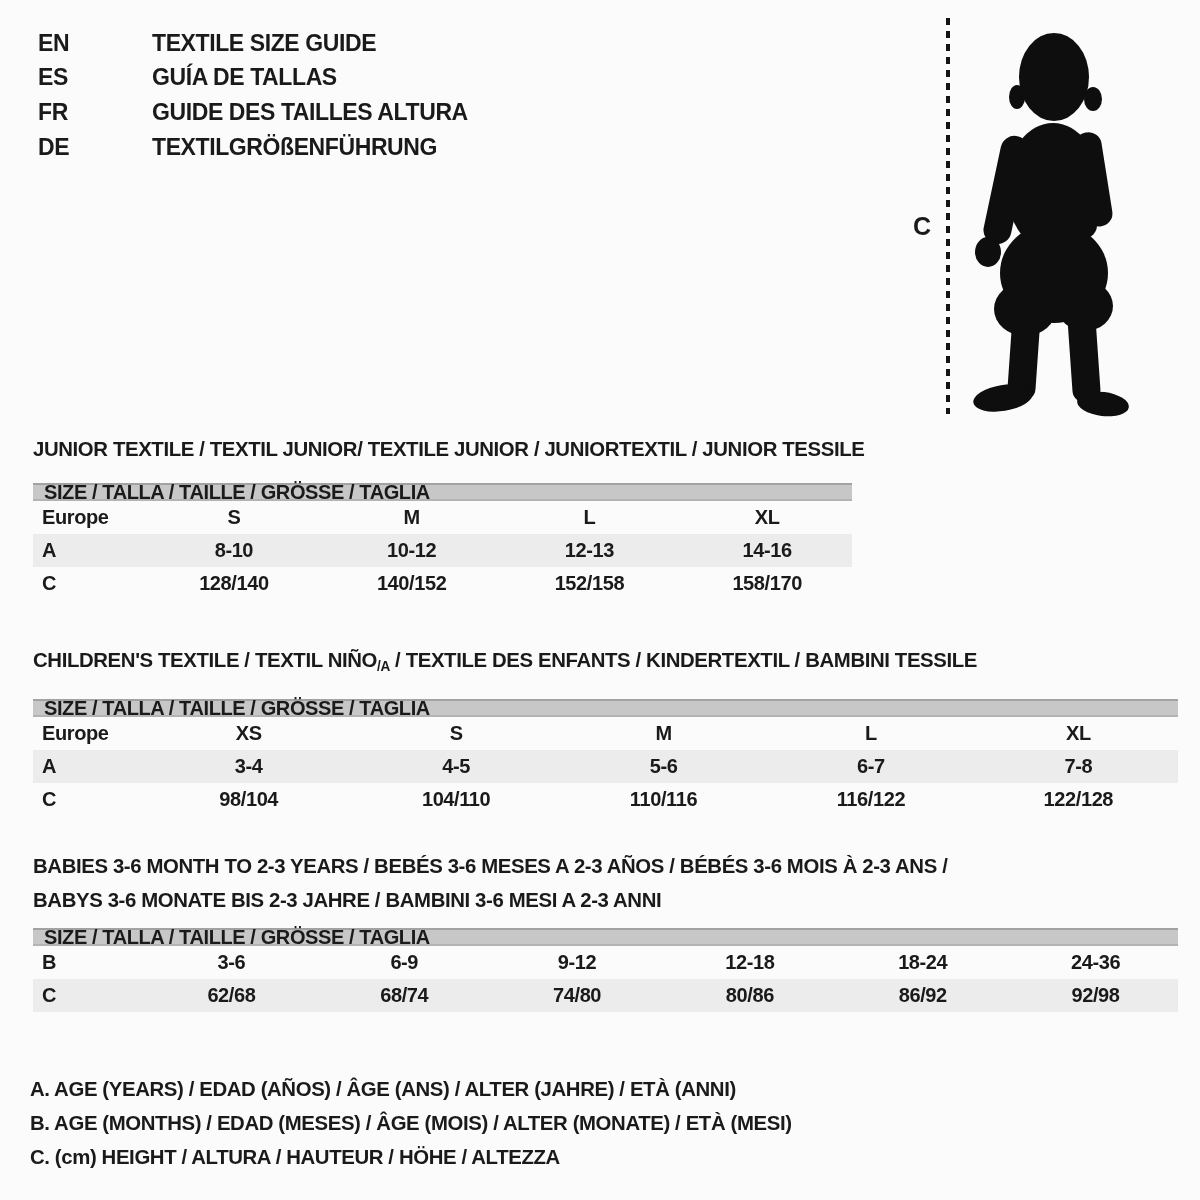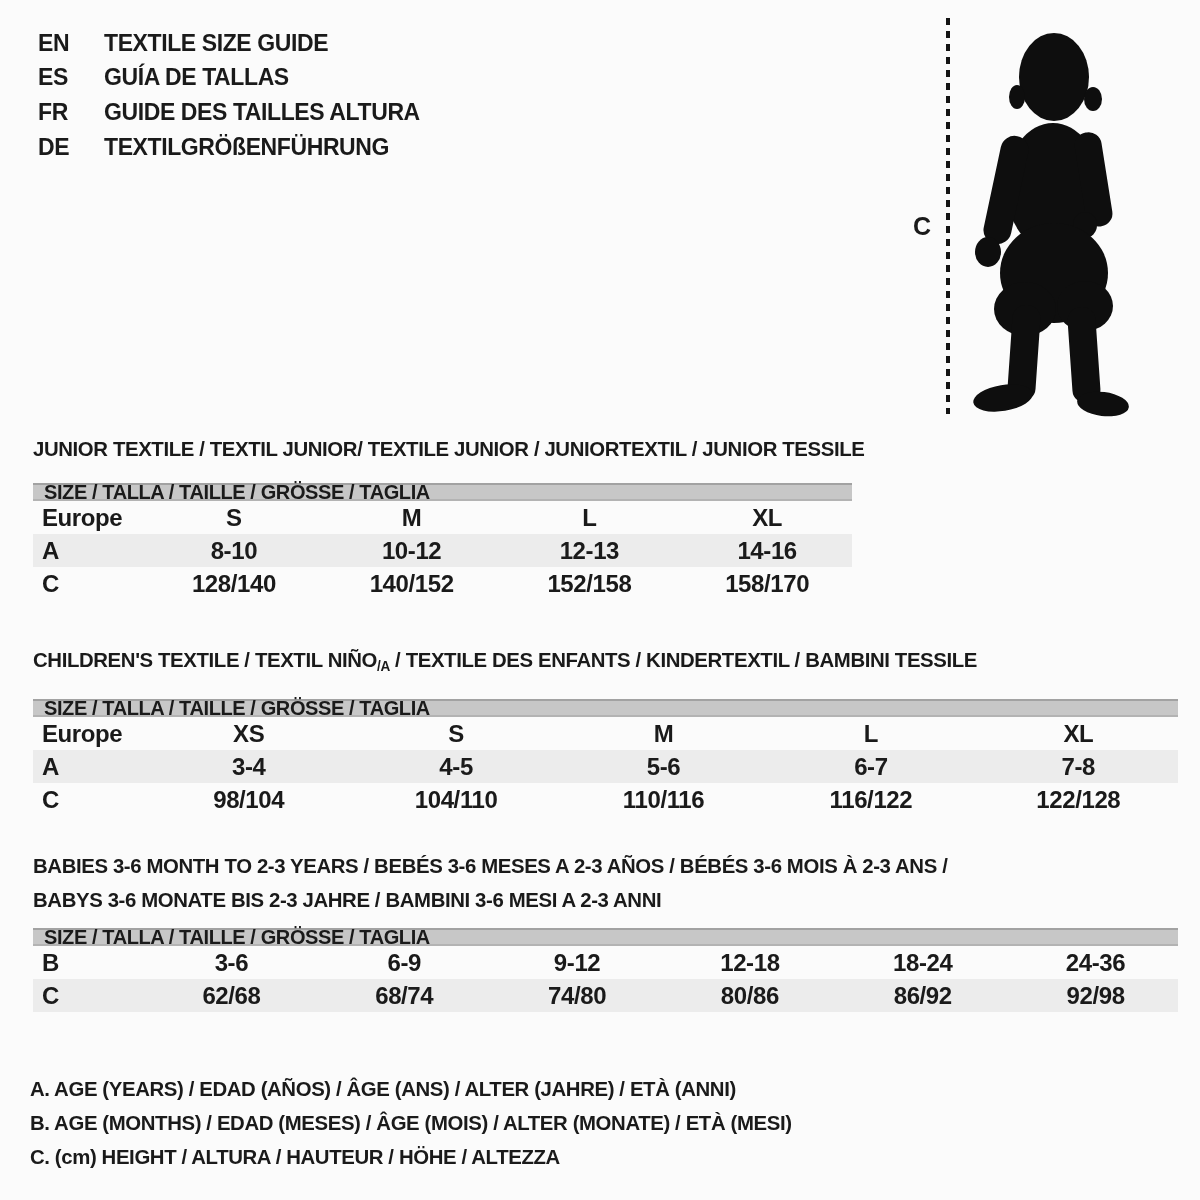--- a/index.html
+++ b/index.html
@@ -9,21 +9,21 @@
     background:var(--background,#fbfbfb);
     color:var(--text-color,#1a1a1a);
     overflow:hidden;
     font-weight:700;
     letter-spacing:-0.4px;
   }
   
   .lang-block { position:absolute; left:38px; top:26px; }
   .lang-row { display:flex; height:34.6px; align-items:center; font-size:23px; }
   .lang-code { width:66px; }
-  .lang-label { white-space:nowrap; }
+  .lang-label { white-space:nowrap;margin-left:48px; }
   
   .c-label { position:absolute; left:913px; top:212px; font-size:25px; }
   .dash-line { position:absolute; left:944px; top:16px; color:#141414; }
   .silhouette { position:absolute; left:966px; top:17px; color:var(--silhouette-color,#0e0e0e); }
   
   .sec { position:absolute; }
   .sec-junior   { left:33px; top:437px; width:819px; }
   .sec-children { left:33px; top:648px; width:1145px; }
   .sec-babies   { left:33px; top:849px; width:1145px; }
   .sec-title { font-size:21px; line-height:24px; white-space:nowrap;
@@ -34,21 +34,21 @@
   .title-gap-babies   { height:11px; }
   .babies-title-line { font-size:21px; line-height:34px; white-space:nowrap;
                        transform:scaleX(0.97); transform-origin:left; }
   .size-bar {
     box-sizing:border-box; height:18px;
     background:var(--header-bar-color,#c7c7c7);
     border-top:2px solid #a2a2a2; border-bottom:2px solid #b3b3b3;
     display:flex; align-items:center; padding-left:11px;
     font-size:20px; white-space:nowrap;
   }
-  .trow { height:33px; display:flex; align-items:center; font-size:24px;gap:8px; }
+  .trow { height:33px; display:flex; align-items:center; font-size:20px;gap:8px; }
   .trow.shaded { background:var(--stripe-color,#ececec); }
   .rlabel { width:108px; padding-left:9px; box-sizing:border-box; }
   .cell { flex:1; text-align:center; }
   
   .legend { position:absolute; left:30px; top:1072px; }
   .legend-line { height:34px; display:flex; align-items:center; font-size:21px; white-space:nowrap;
                  transform:scaleX(0.97); transform-origin:left; }
 </style>
 </head>
 <body>

